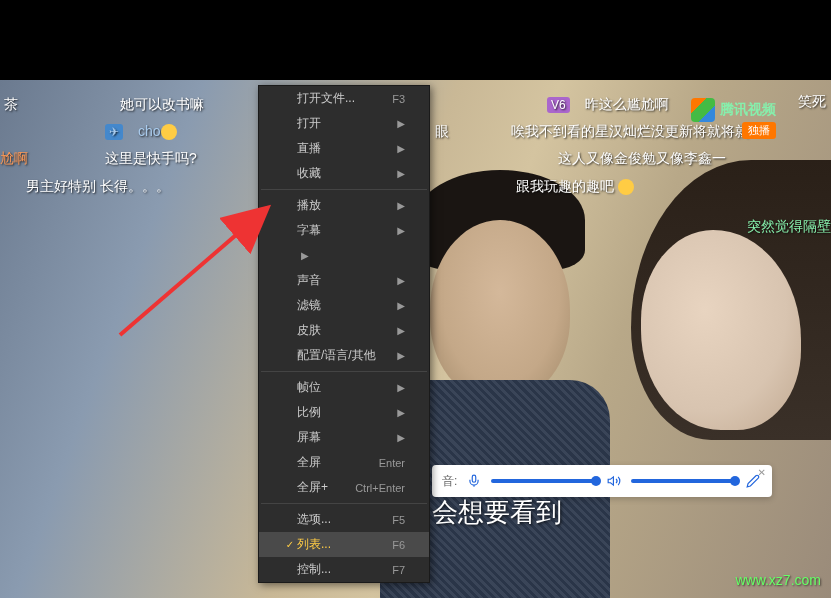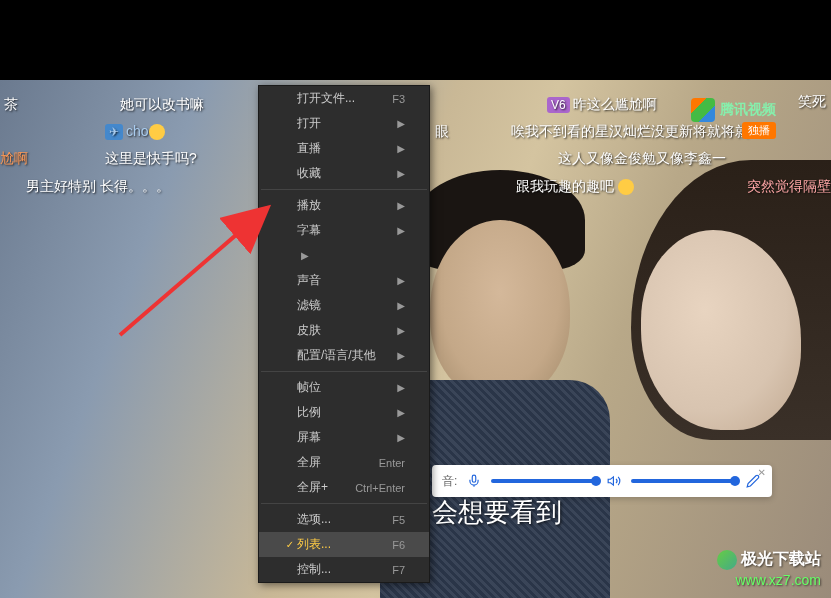--- a/index.html
+++ b/index.html
@@ -66,28 +66,28 @@
       border-radius: 60% 0 0 40%;
     }
     .danmaku {
       position: absolute;
       color: #fff;
       font-size: 14px;
       text-shadow: 1px 1px 2px rgba(0,0,0,0.8);
       white-space: nowrap;
     }
     .danmaku.orange { color: #ff9955; }
-    .danmaku.red { color: #fca5a5; }
+    .danmaku.red { color: #86efac; margin-top: 40px; }
     .danmaku.lightblue { color: #aaccee; }
     .badge {
       display: inline-block;
       padding: 1px 4px;
       border-radius: 3px;
       font-size: 12px;
-      margin-right: 3px;
+      margin-right: 15px;
     }
     .badge.blue { background: #4488cc; }
     .badge.purple { background: #aa66cc; }
     .emoji-icon {
       display: inline-block;
       width: 16px;
       height: 16px;
       border-radius: 50%;
       background: #ffcc44;
       vertical-align: middle;
@@ -419,18 +419,14 @@
   <div class="toolbar-icon">
     <svg width="14" height="14" viewBox="0 0 24 24" fill="none" stroke="#2266dd" stroke-width="2">
         <path d="M17 3a2.828 2.828 0 1 1 4 4L7.5 20.5 2 22l1.5-5.5L17 3z"></path>
       </svg>
   </div>
 </div>
 
 <div class="subtitle">会想要看到</div>
 
 <div class="watermark">
-  <div class="watermark-logo">
-    <div class="wm-icon"></div>
-    <div class="wm-text">极光下载站</div>
-  </div>
   <div class="wm-url">www.xz7.com</div>
 </div>
 
 </body></html>

